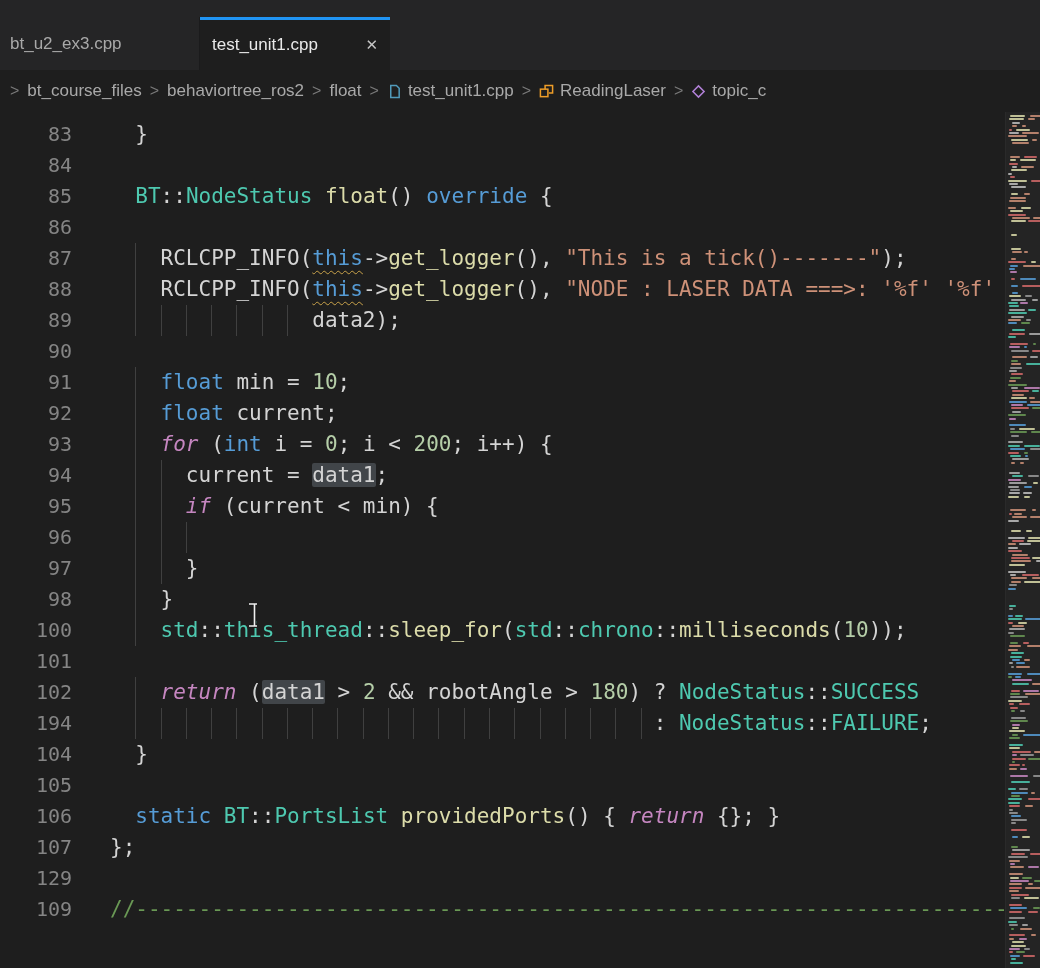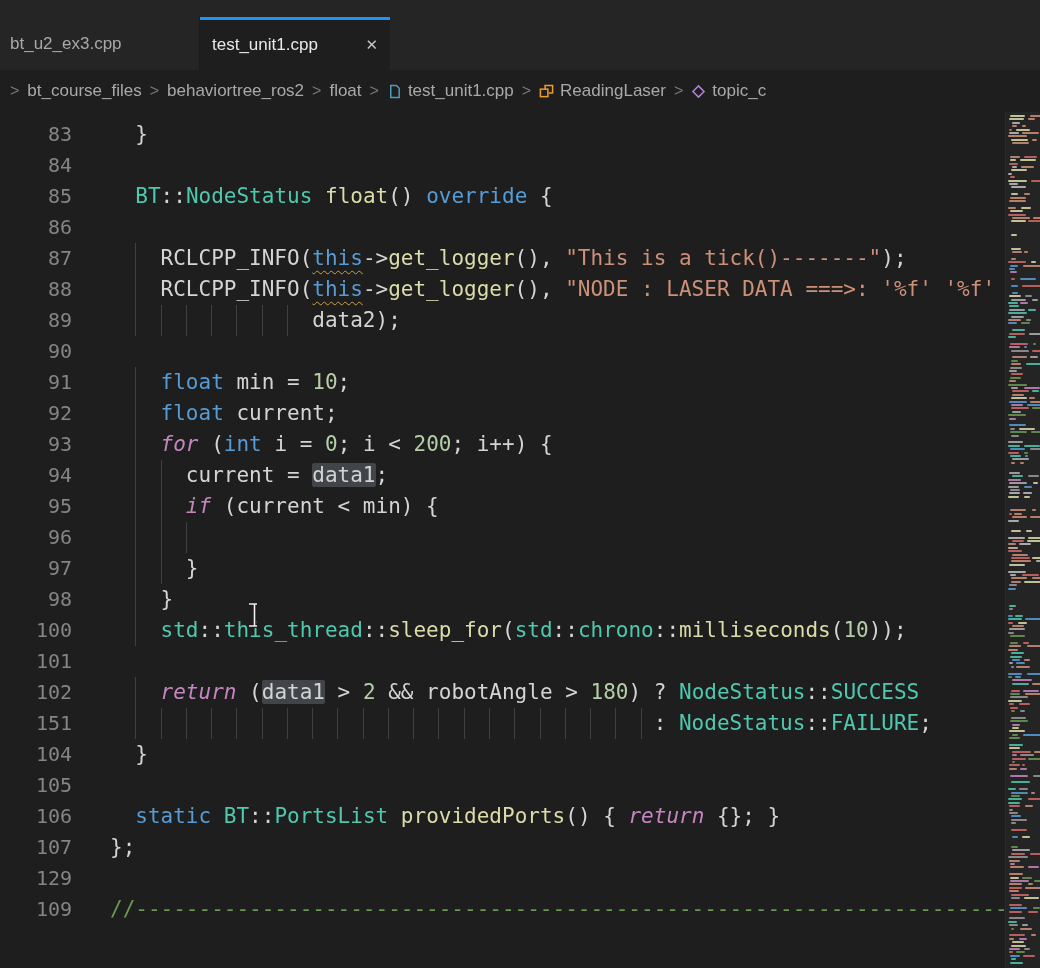--- a/index.html
+++ b/index.html
@@ -190,21 +190,21 @@
         </div>
         <div class="line">
           <div class="lnum">101</div>
           <div class="lcode"></div>
         </div>
         <div class="line">
           <div class="lnum">102</div>
           <div class="lcode"><i class="guide" style="left: 25.268px;"></i><span class="tk-d">    </span><span class="tk-ctrl">return</span><span class="tk-d"> (</span><span class="tk-hl">data1</span><span class="tk-d"> &gt; </span><span class="tk-num">2</span><span class="tk-d"> &amp;&amp; robotAngle &gt; </span><span class="tk-num">180</span><span class="tk-d">) ? </span><span class="tk-type">NodeStatus</span><span class="tk-d">::</span><span class="tk-type">SUCCESS</span></div>
         </div>
         <div class="line">
-          <div class="lnum">151</div>
+          <div class="lnum">194</div>
           <div class="lcode"><i class="guide" style="left: 25.268px;"></i><i class="guide" style="left: 50.536px;"></i><i class="guide" style="left: 75.804px;"></i><i class="guide" style="left: 101.072px;"></i><i class="guide" style="left: 126.34px;"></i><i class="guide" style="left: 151.608px;"></i><i class="guide" style="left: 176.876px;"></i><i class="guide" style="left: 202.144px;"></i><i class="guide" style="left: 227.412px;"></i><i class="guide" style="left: 252.68px;"></i><i class="guide" style="left: 277.948px;"></i><i class="guide" style="left: 303.216px;"></i><i class="guide" style="left: 328.484px;"></i><i class="guide" style="left: 353.752px;"></i><i class="guide" style="left: 379.02px;"></i><i class="guide" style="left: 404.288px;"></i><i class="guide" style="left: 429.556px;"></i><i class="guide" style="left: 454.824px;"></i><i class="guide" style="left: 480.092px;"></i><i class="guide" style="left: 505.36px;"></i><i class="guide" style="left: 530.628px;"></i><span class="tk-d">                                           : </span><span class="tk-type">NodeStatus</span><span class="tk-d">::</span><span class="tk-type">FAILURE</span><span class="tk-d">;</span></div>
         </div>
         <div class="line">
           <div class="lnum">104</div>
           <div class="lcode"><span class="tk-d">  }</span></div>
         </div>
         <div class="line">
           <div class="lnum">105</div>
           <div class="lcode"></div>
         </div>

